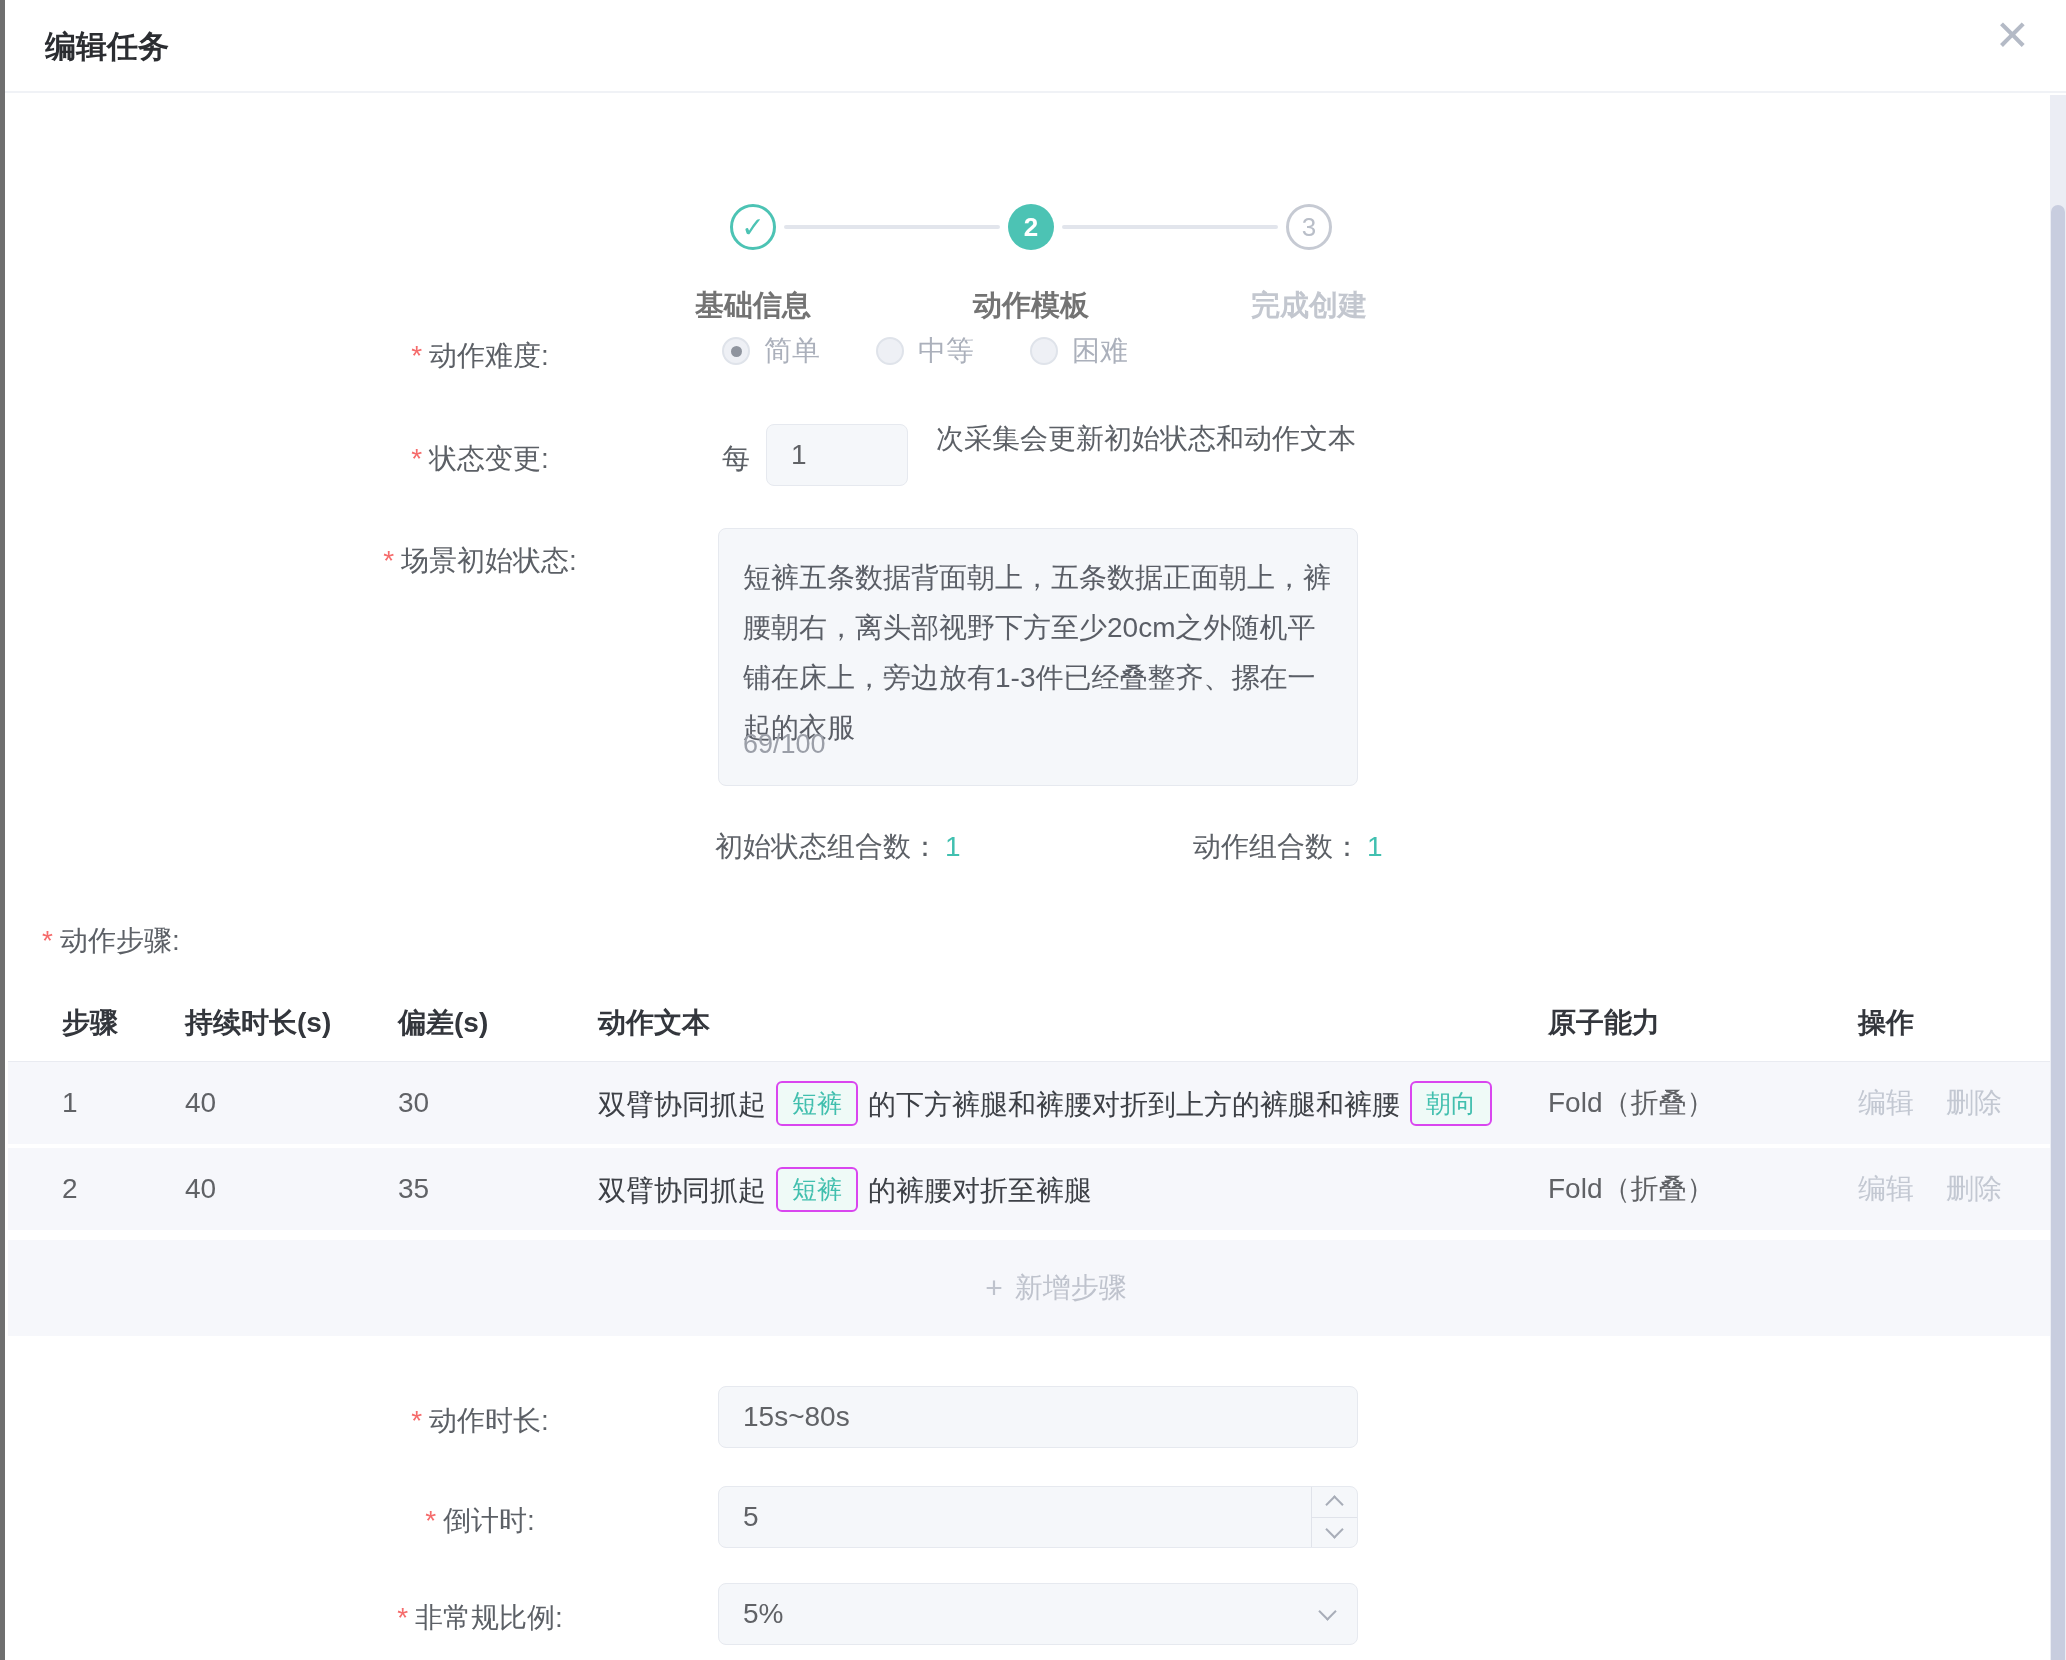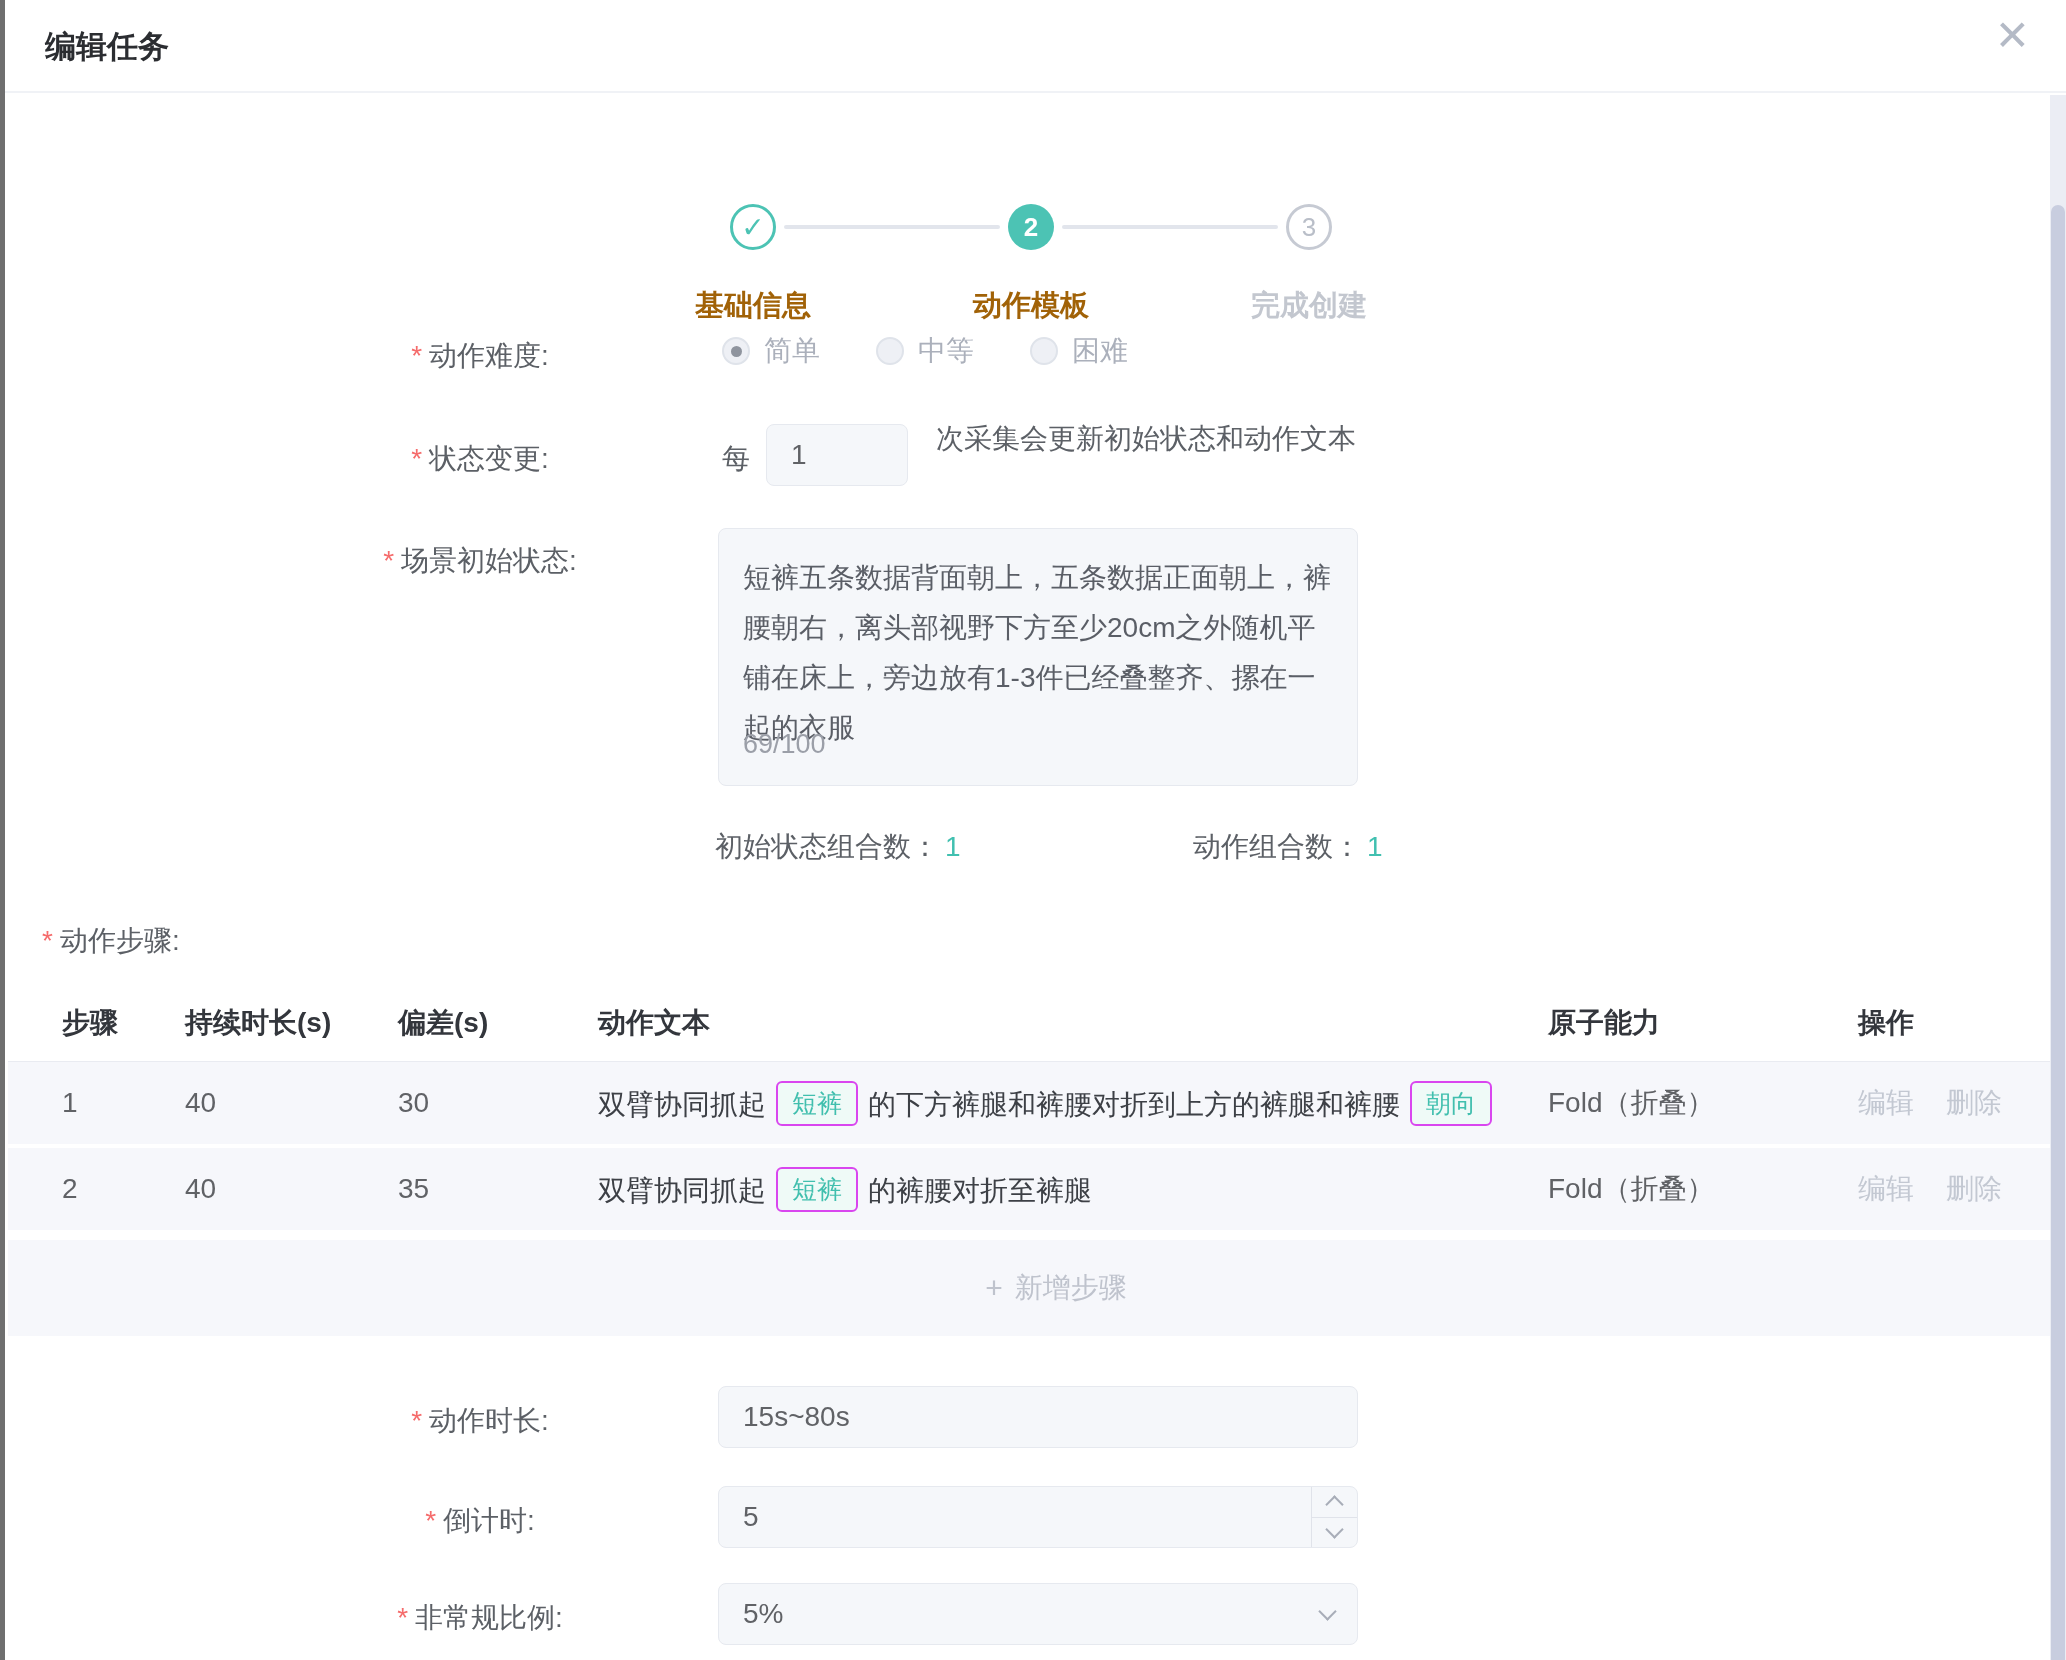--- a/index.html
+++ b/index.html
@@ -15,21 +15,21 @@
   .dlg-title { position: absolute; left: 40px; top: 26px; font-size: 31px; font-weight: 700; color: #2b2d31; }
   .dlg-close { position: absolute; right: 36px; top: 12px; font-size: 42px; font-weight: 300; color: #b4bac6; cursor: pointer; line-height: 48px; }
 
   
   .steps { position: absolute; left: 0; top: 93px; width: 100%; height: 150px; }
   .step-circle { position: absolute; top: 111px; width: 46px; height: 46px; border-radius: 50%; display: flex; align-items: center; justify-content: center; font-size: 26px; background: #fff; }
   .step-done   { border: 3px solid #4cc3b4; color: #4cc3b4; font-size: 28px; }
   .step-active { background: #4cc3b4; color: #fff; font-weight: 600; }
   .step-wait   { border: 3px solid #c6cad3; color: #b9bec8; }
   .step-line { position: absolute; top: 132px; height: 4px; background: #e2e5ec; border-radius: 2px; }
-  .step-label { position: absolute; top: 193px; width: 240px; text-align: center; font-size: 29px; font-weight: 600; color: #a16207; }
+  .step-label { position: absolute; top: 193px; width: 240px; text-align: center; font-size: 29px; font-weight: 600; color: #737373; }
   .step-label.wait { color: #c3c7cf; }
 
   
   .form-label { position: absolute; left: 260px; width: 440px; text-align: center; font-size: 28px; color: #5c6066; }
   .req { color: #f56c6c; margin-right: 7px; font-size: 28px; }
 
   
   .radio-group { position: absolute; left: 722px; display: flex; align-items: center; }
   .radio-opt { display: flex; align-items: center; margin-right: 56px; cursor: not-allowed; }
   .radio-circle { width: 28px; height: 28px; border-radius: 50%; background: #eef0f5; border: 2px solid #dfe3ea; display: flex; align-items: center; justify-content: center; }

